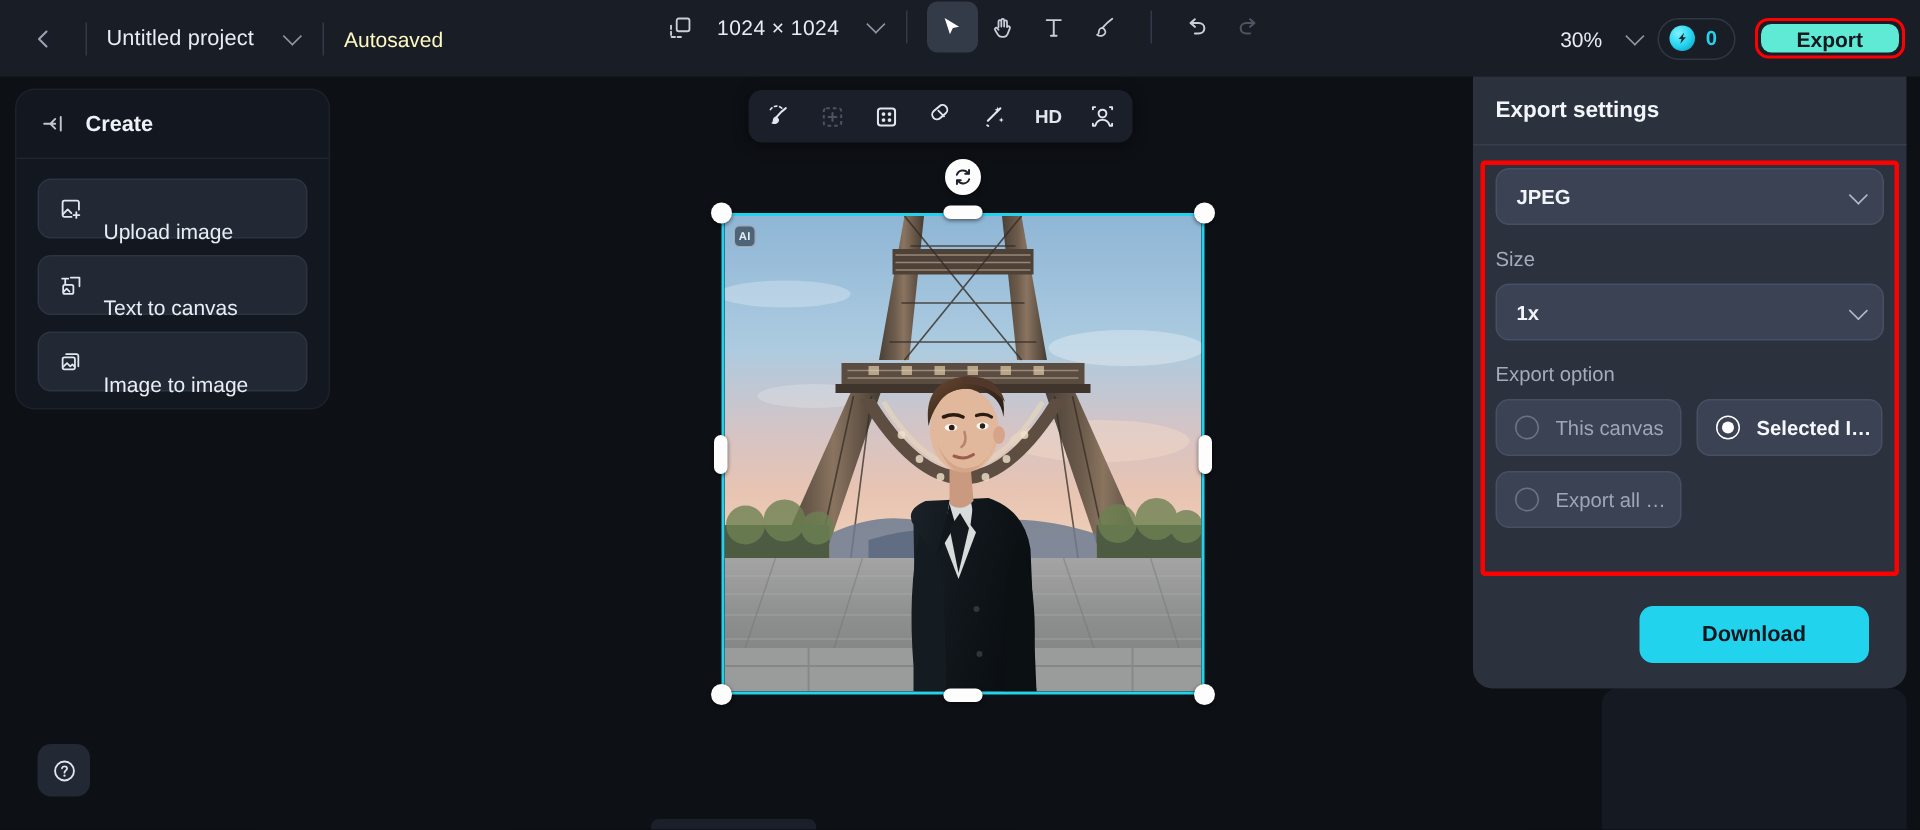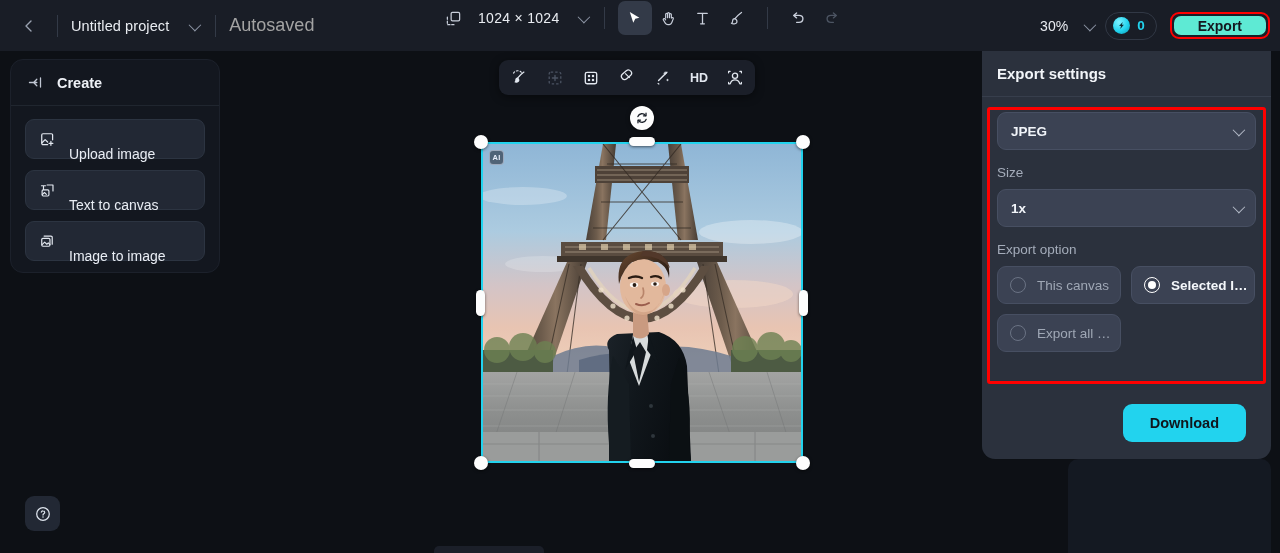--- a/index.html
+++ b/index.html
@@ -24,21 +24,21 @@
     color: #9aa2b1; cursor: pointer; border-radius: 6px;
   }
   .vdiv { width: 1px; height: 22px; background: #333a47; margin: 0 13px; }
   .proj-name { color: #e9ecf1; font-size: 14.5px; letter-spacing: .1px; }
   .chev {
     display: inline-block; width: 9px; height: 9px;
     border-right: 1.6px solid #8e96a6; border-bottom: 1.6px solid #8e96a6;
     transform: rotate(45deg) translateY(-2px);
   }
   .proj-chev { margin-left: 16px; cursor: pointer; padding: 4px; }
-  .autosaved { color: #a3a3a3; font-size: 18px; }
+  .autosaved { color: #fef9c3; font-size: 14px; }
 
   #tools-center {
     position: absolute; left: 436px; top: 0; height: 36px;
     display: flex; align-items: center; gap: 0;
   }
   .ic-btn {
     width: 34px; height: 34px; border-radius: 7px;
     display: flex; align-items: center; justify-content: center;
     color: #c9cfdb; cursor: pointer;
   }
@@ -193,21 +193,21 @@
   .radio.on { border-color: #ffffff; }
   .radio.on::after { content:""; width: 8px; height: 8px; border-radius: 50%; background: #ffffff; }
   .ep-opt-lbl { color: #9fa7b5; font-size: 13.5px; white-space: nowrap; }
   .ep-opt.sel .ep-opt-lbl { color: #f4f7fb; font-weight: 700; }
   .ep-foot {
     position: absolute; left: 0; right: 0; bottom: 0; height: 72px;
     display: flex; align-items: center; justify-content: flex-end; padding-right: 25px;
   }
   .dl-btn {
     background: #22d3ee; color: #10161d; font-size: 14.5px; font-weight: 700;
-    border: none; border-radius: 9px; height: 38px; padding: 0 27px;
+    border: none; border-radius: 9px; height: 38px; padding: 0 42px;
     cursor: pointer; font-family: inherit;
   }
 
   
   #bottom-strip {
     position: absolute; left: 434px; top: 546px; width: 110px; height: 7px;
     background: #1b1f29; border-radius: 5px 5px 0 0;
   }
   #right-under {
     position: absolute; left: 1068px; top: 459px; width: 203px; height: 94px;

